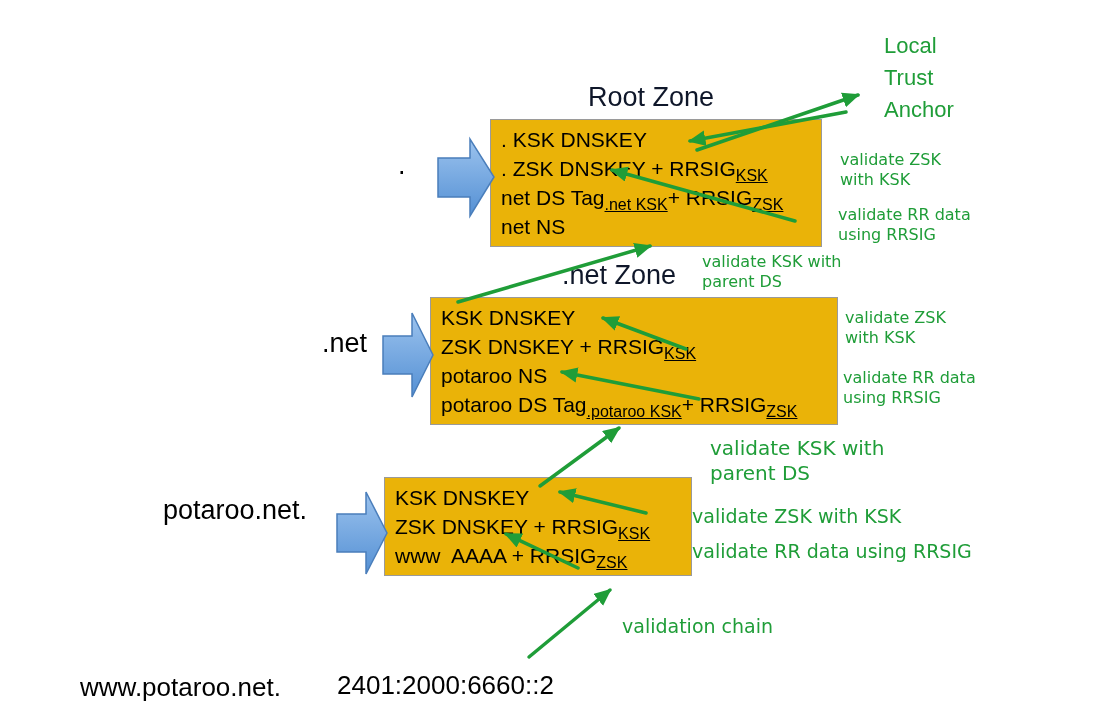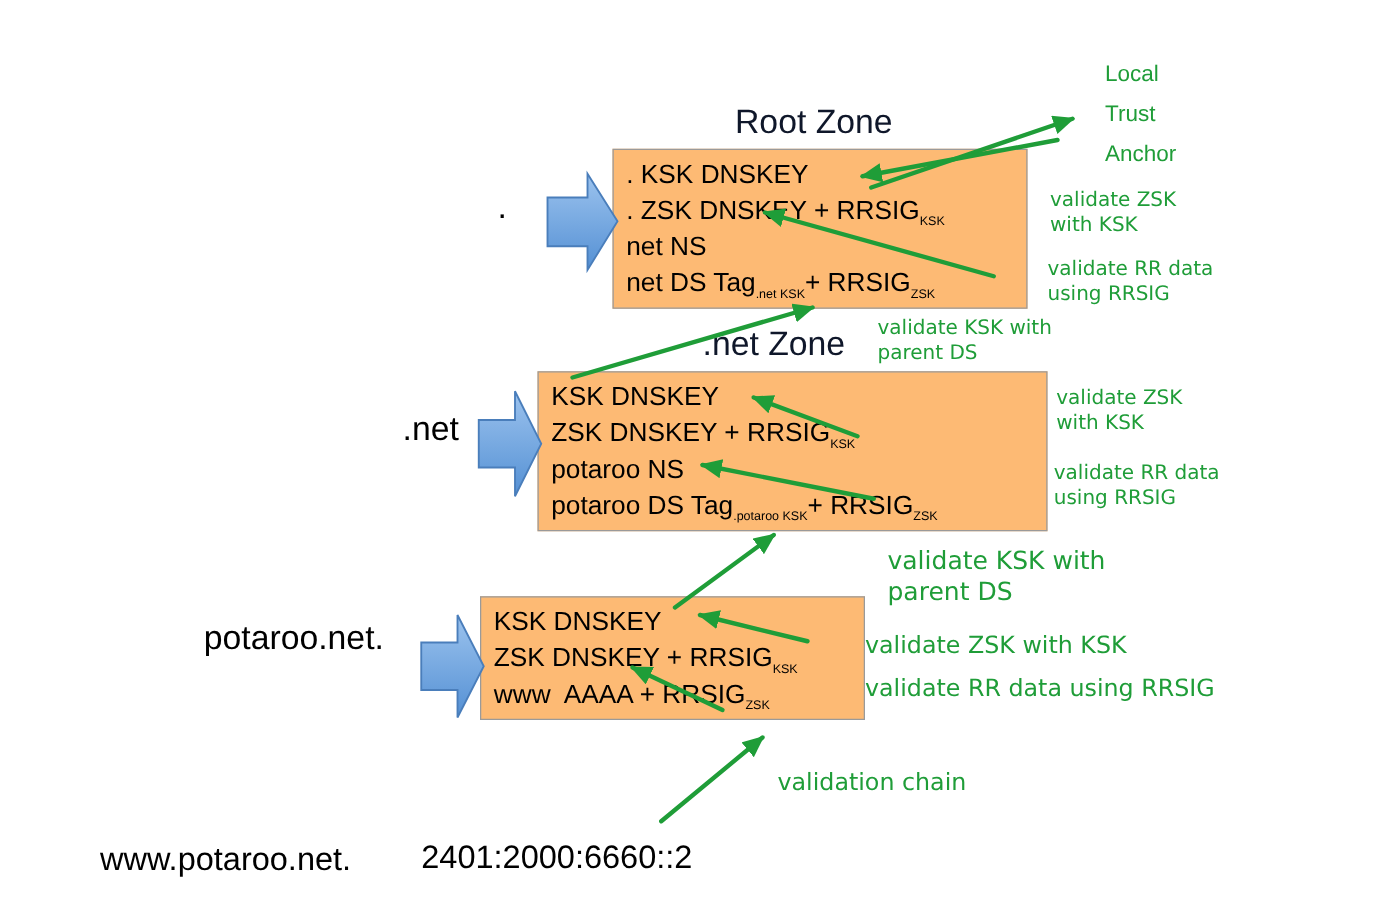--- a/index.html
+++ b/index.html
@@ -1,24 +1,24 @@
 <!DOCTYPE html>
 <html><head>
 <meta charset="utf-8">
 <style>
   html,body{margin:0;padding:0;background:#fff;}
   #canvas{position:relative;width:1103px;height:719px;background:#ffffff;
           font-family:"Liberation Sans", sans-serif;color:#000;overflow:hidden;}
   .zone-title{position:absolute;font-size:27px;color:#0f172a;white-space:nowrap;}
-  .zone-box{position:absolute;background:#fdba74;border:1px solid #9a9a9a;
+  .zone-box{position:absolute;background:#eab308;border:1px solid #9a9a9a;
             padding:5px 10px;font-size:21px;line-height:29px;z-index:2;}
   .rec{white-space:pre-wrap;}
-  .rec sub{font-size:10px;line-height:0;}
+  .rec sub{font-size:16px;line-height:0;text-decoration:underline;}
   .zone-label{position:absolute;font-size:27px;color:#000;white-space:nowrap;}
-  .trust-anchor{position:absolute;left:884px;top:43px;font-size:18px;line-height:32px;
+  .trust-anchor{position:absolute;left:884px;top:30px;font-size:22px;line-height:32px;
                 color:#1f9d38;white-space:pre-line;}
   .ann{position:absolute;color:#1f9d38;font-family:"DejaVu Sans", sans-serif;
        white-space:pre-line;line-height:1.25;z-index:6;}
   .ann-sm{font-size:16px;}
   .ann-md{font-size:19px;}
   .ann-lg{font-size:20px;}
   .footer-text{position:absolute;font-size:26px;color:#000;white-space:nowrap;}
   #arrow-layer{position:absolute;left:0;top:0;z-index:5;pointer-events:none;}
   
   #title-root{left:588px;top:82px;}
@@ -49,22 +49,22 @@
 
   <div class="trust-anchor">Local
 Trust
 Anchor</div>
 
   <div id="title-root" class="zone-title">Root Zone</div>
   <div id="label-root" class="zone-label">.</div>
   <div id="box-root" class="zone-box">
     <div class="rec"><span>. KSK DNSKEY</span><sub></sub><span></span><sub></sub></div>
     <div class="rec"><span>. ZSK DNSKEY + RRSIG</span><sub>KSK</sub><span></span><sub></sub></div>
+    <div class="rec"><span>net DS Tag</span><sub>.net KSK</sub><span>+ RRSIG</span><sub>ZSK</sub></div>
     <div class="rec"><span>net NS</span><sub></sub><span></span><sub></sub></div>
-    <div class="rec"><span>net DS Tag</span><sub>.net KSK</sub><span>+ RRSIG</span><sub>ZSK</sub></div>
   </div>
 
   <div id="title-net" class="zone-title">.net Zone</div>
   <div id="label-net" class="zone-label">.net</div>
   <div id="box-net" class="zone-box">
     <div class="rec"><span>KSK DNSKEY</span><sub></sub><span></span><sub></sub></div>
     <div class="rec"><span>ZSK DNSKEY + RRSIG</span><sub>KSK</sub><span></span><sub></sub></div>
     <div class="rec"><span>potaroo NS</span><sub></sub><span></span><sub></sub></div>
     <div class="rec"><span>potaroo DS Tag</span><sub>.potaroo KSK</sub><span>+ RRSIG</span><sub>ZSK</sub></div>
   </div>

